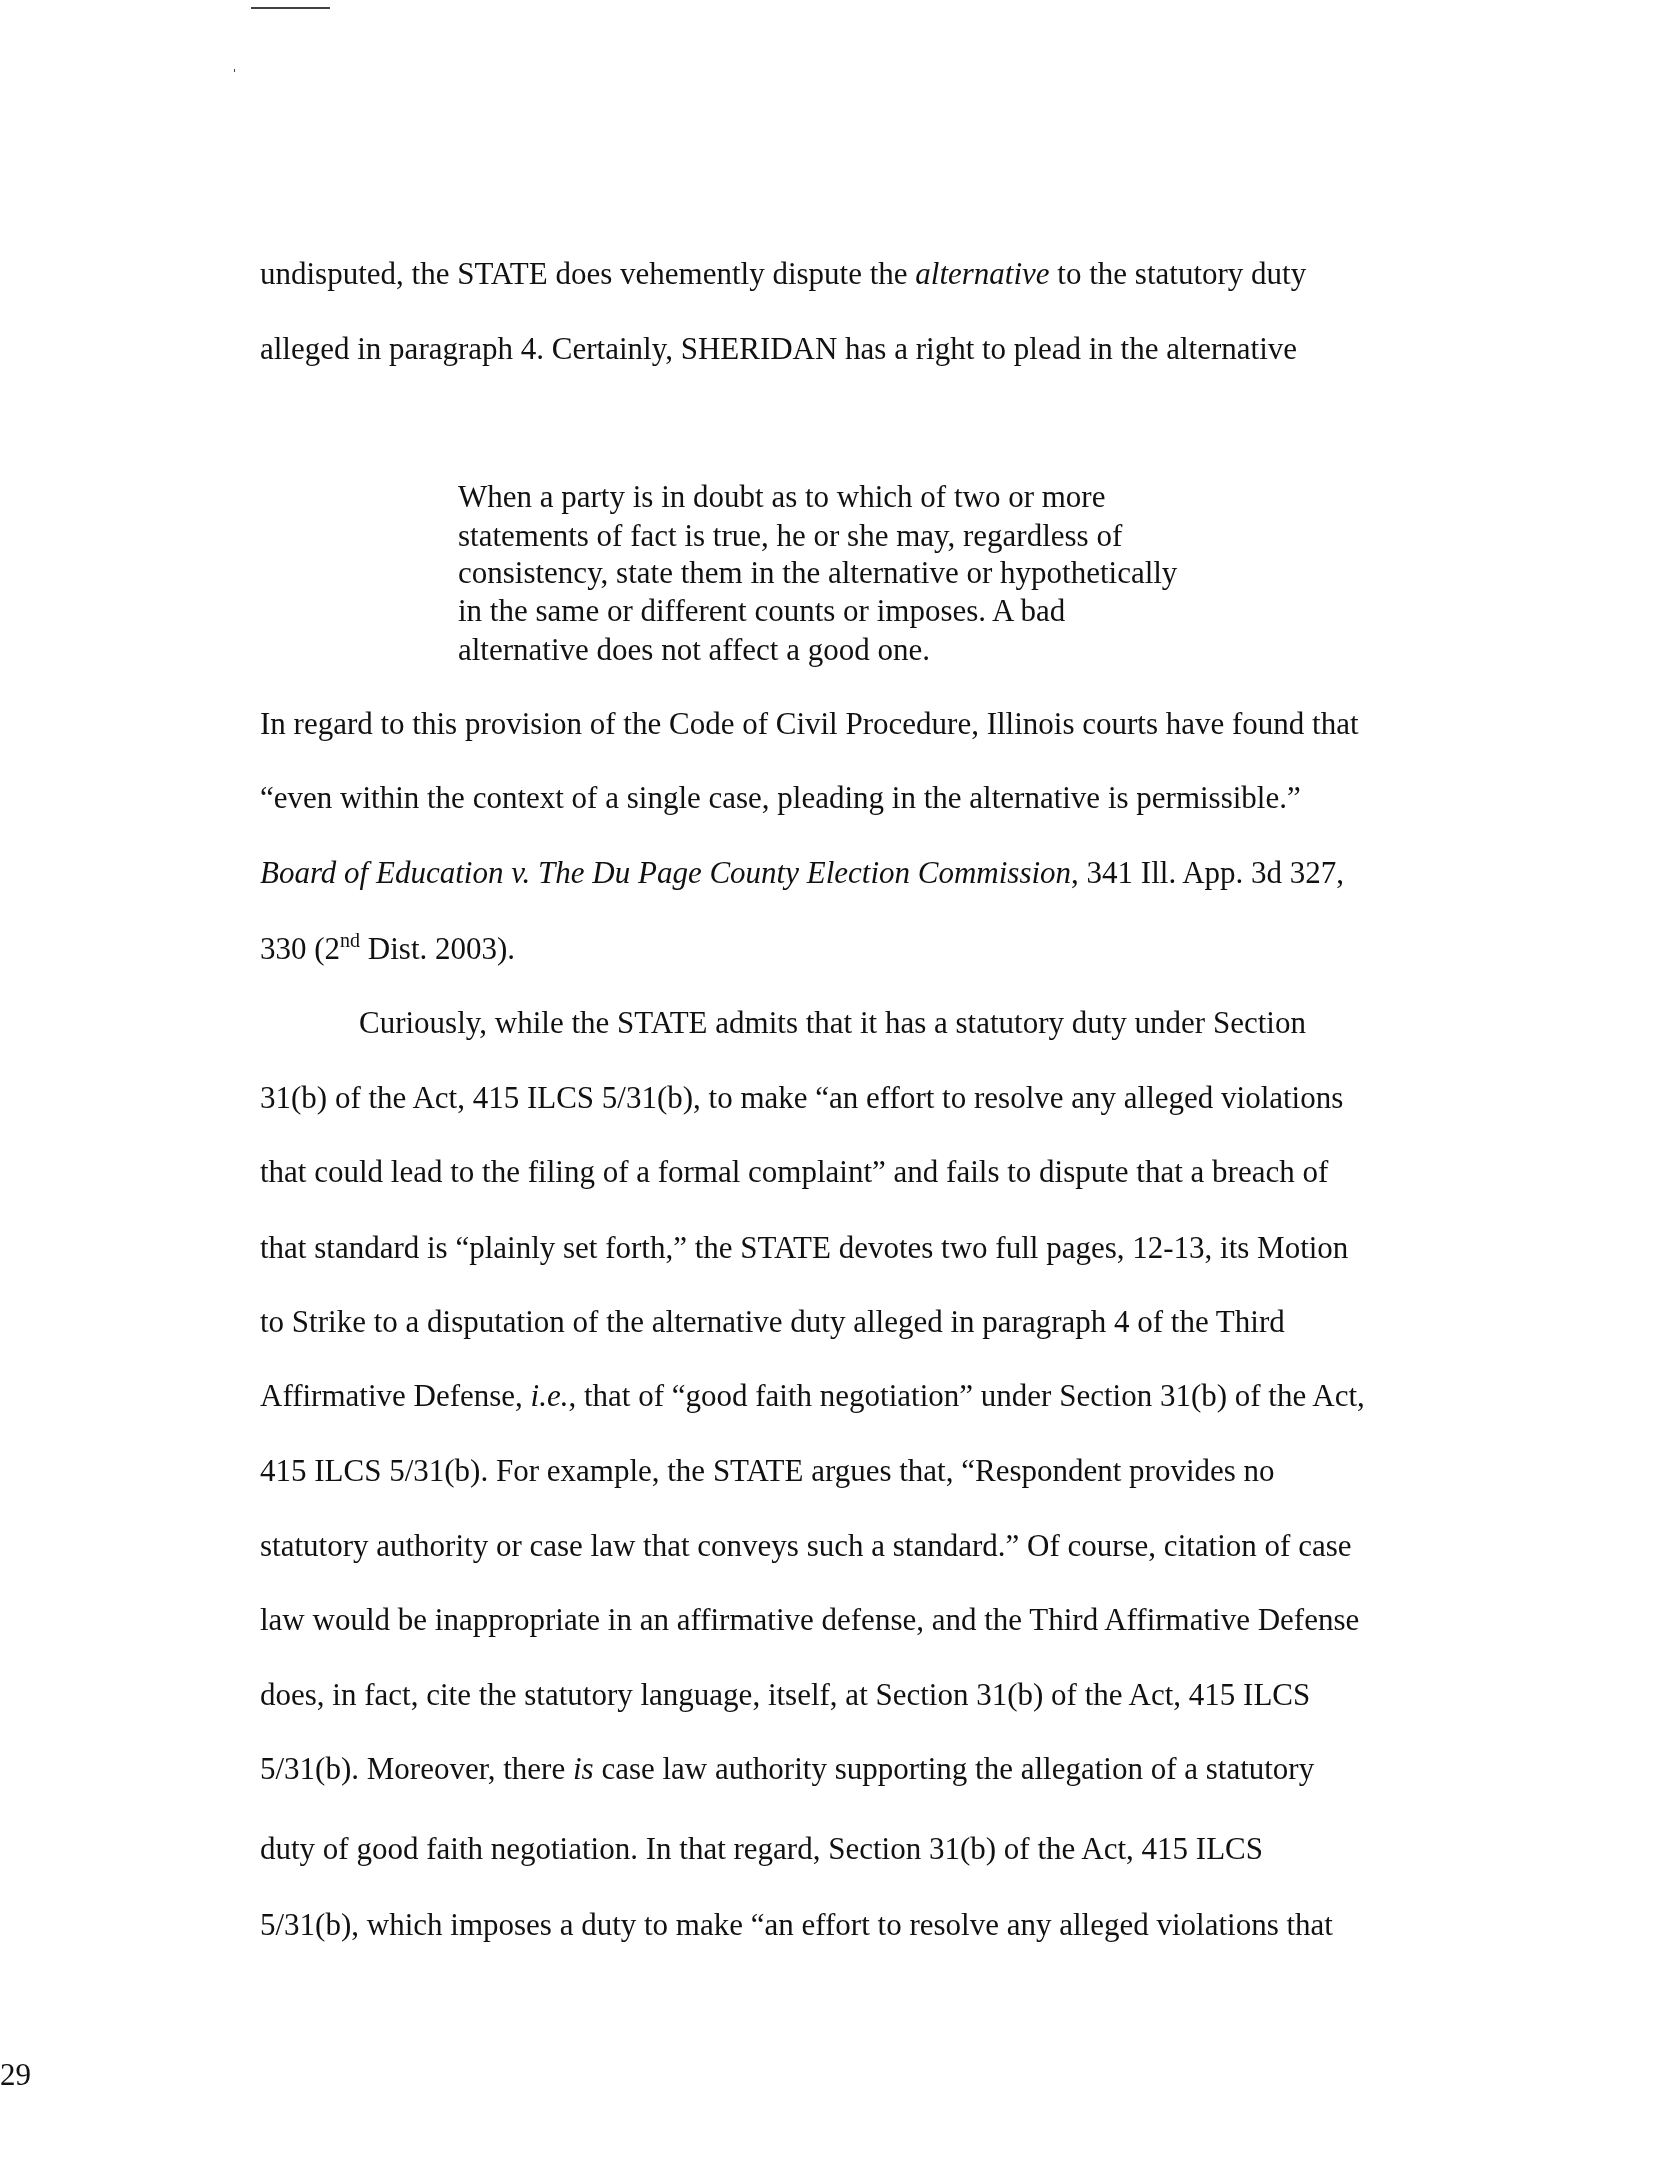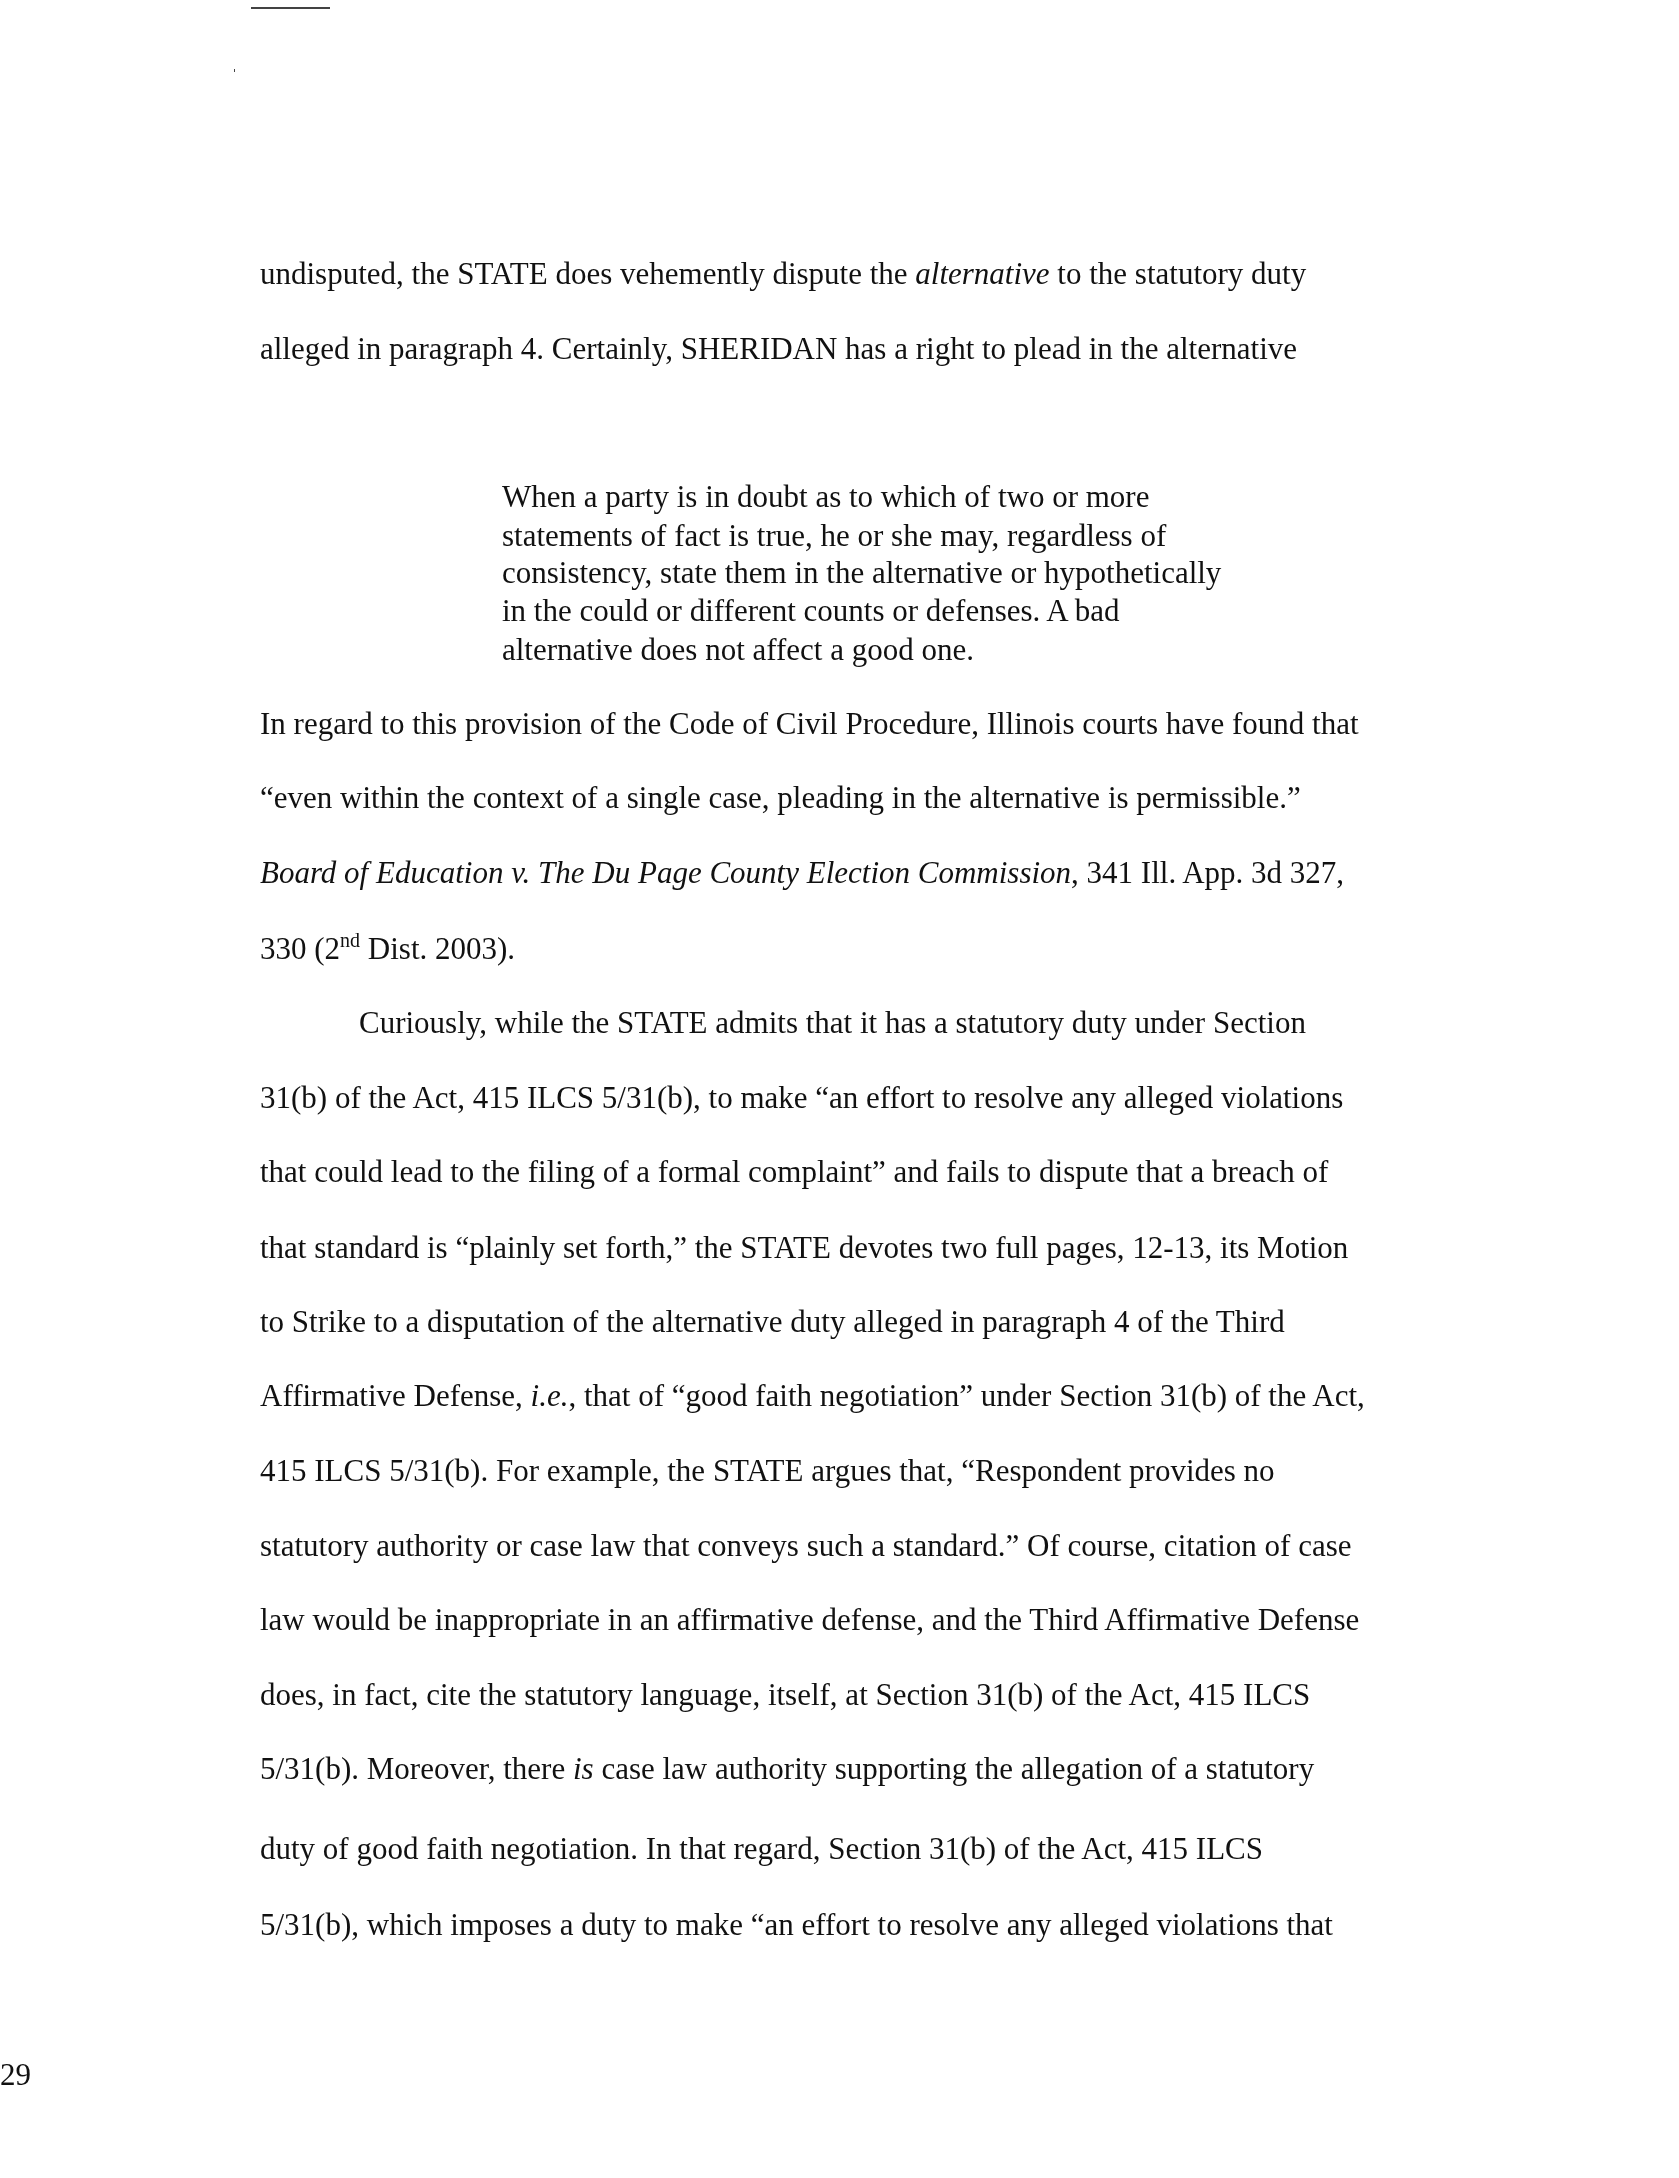--- a/index.html
+++ b/index.html
@@ -1,42 +1,42 @@
 <!DOCTYPE html>
 <html><head>
 <meta charset="utf-8">
 <style>
   html, body { margin: 0; padding: 0; background: #ffffff; }
   body { width: 1679px; height: 2178px; position: relative; overflow: hidden;
          font-family: "Liberation Serif", "DejaVu Serif", serif; color: #111111; }
   .page { position: absolute; left: 0; top: 0; width: 1417px; height: 2178px; background: #fff; }
   .line { position: absolute; left: 260px; font-size: 31px; line-height: 1; white-space: nowrap; }
   .line.indent { left: 359px; }
-  .quote-line { position: absolute; left: 458px; font-size: 31px; line-height: 1; white-space: nowrap; margin-left: 44px; }
+  .quote-line { position: absolute; left: 458px; font-size: 31px; line-height: 1; white-space: nowrap; }
   .page-number { position: absolute; left: 0; width: 1679px; text-align: left; font-size: 31px; line-height: 1; top: 2059px; }
   .artifact-line { position: absolute; left: 251px; top: 7px; width: 79px; height: 2px; background: #222; opacity: 0.85; }
   .artifact-dot { position: absolute; left: 234px; top: 69px; width: 1px; height: 3px; background: #444; }
   sup { font-size: 20px; vertical-align: 0; position: relative; top: -12px; }
   i { font-style: italic; }
 </style>
 </head>
 <body>
 
 <div class="page">
   <div class="artifact-line"></div>
   <div class="artifact-dot"></div>
 
   <div class="line" style="top:258px"><span>undisputed, the STATE does vehemently dispute the </span><i>alternative</i><span> to the statutory duty</span></div>
   <div class="line" style="top:333px"><span>alleged in paragraph 4.  Certainly, SHERIDAN has a right to plead in the alternative</span></div>
 
   <div>
     <div class="quote-line" style="top:481px">When a party is in doubt as to which of two or more</div>
     <div class="quote-line" style="top:520px">statements of fact is true, he or she may, regardless of</div>
     <div class="quote-line" style="top:557px">consistency, state them in the alternative or hypothetically</div>
-    <div class="quote-line" style="top:595px">in the could or different counts or defenses. A bad</div>
+    <div class="quote-line" style="top:595px">in the same or different counts or imposes. A bad</div>
     <div class="quote-line" style="top:634px">alternative does not affect a good one.</div>
   </div>
 
   <div class="line" style="top:782px"><span>“even within the context of a single case, pleading in the alternative is permissible.”</span></div>
   <div class="line" style="top:708px"><span>In regard to this provision of the Code of Civil Procedure, Illinois courts have found that</span></div>
   <div class="line" style="top:857px"><i>Board of Education v. The Du Page County Election Commission</i><span>, 341 Ill. App. 3d 327,</span></div>
   <div class="line" style="top:933px"><span>330 (2</span><sup>nd</sup><span> Dist. 2003).</span></div>
 
   <div class="line indent" style="top:1007px"><span>Curiously, while the STATE admits that it has a statutory duty under Section</span></div>
   <div class="line" style="top:1082px"><span>31(b) of the Act, 415 ILCS 5/31(b), to make “an effort to resolve any alleged violations</span></div>

